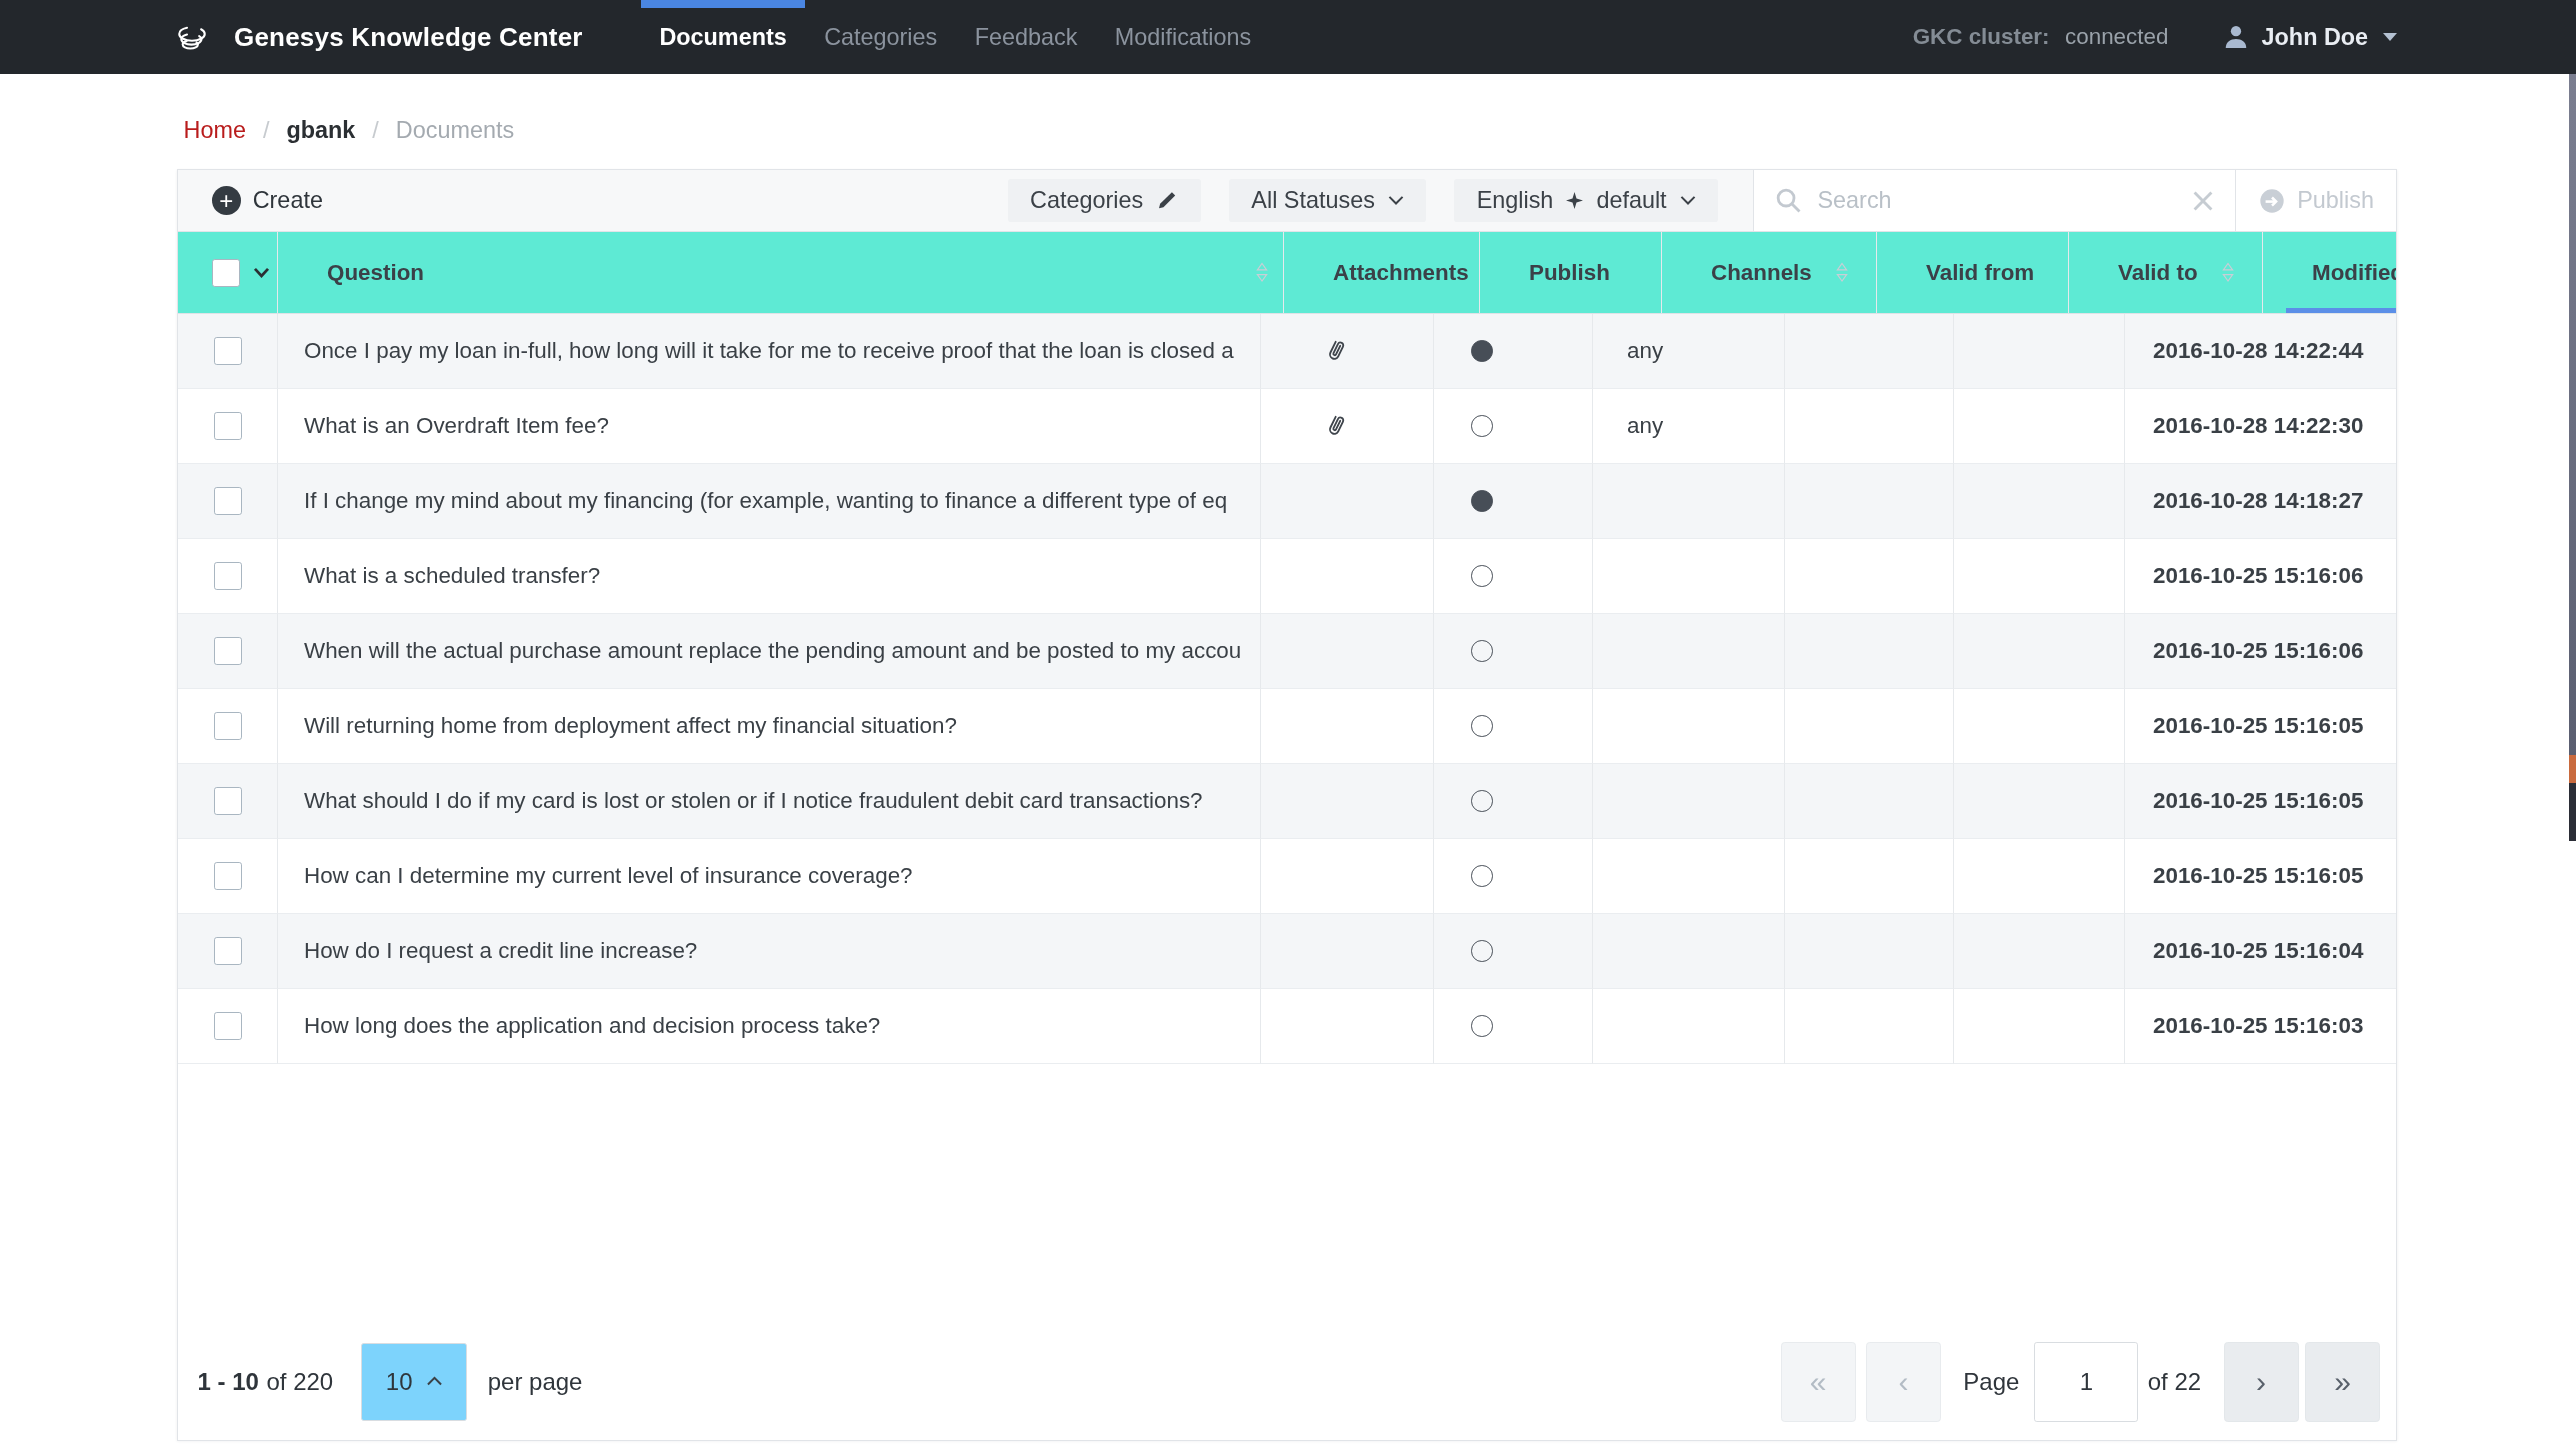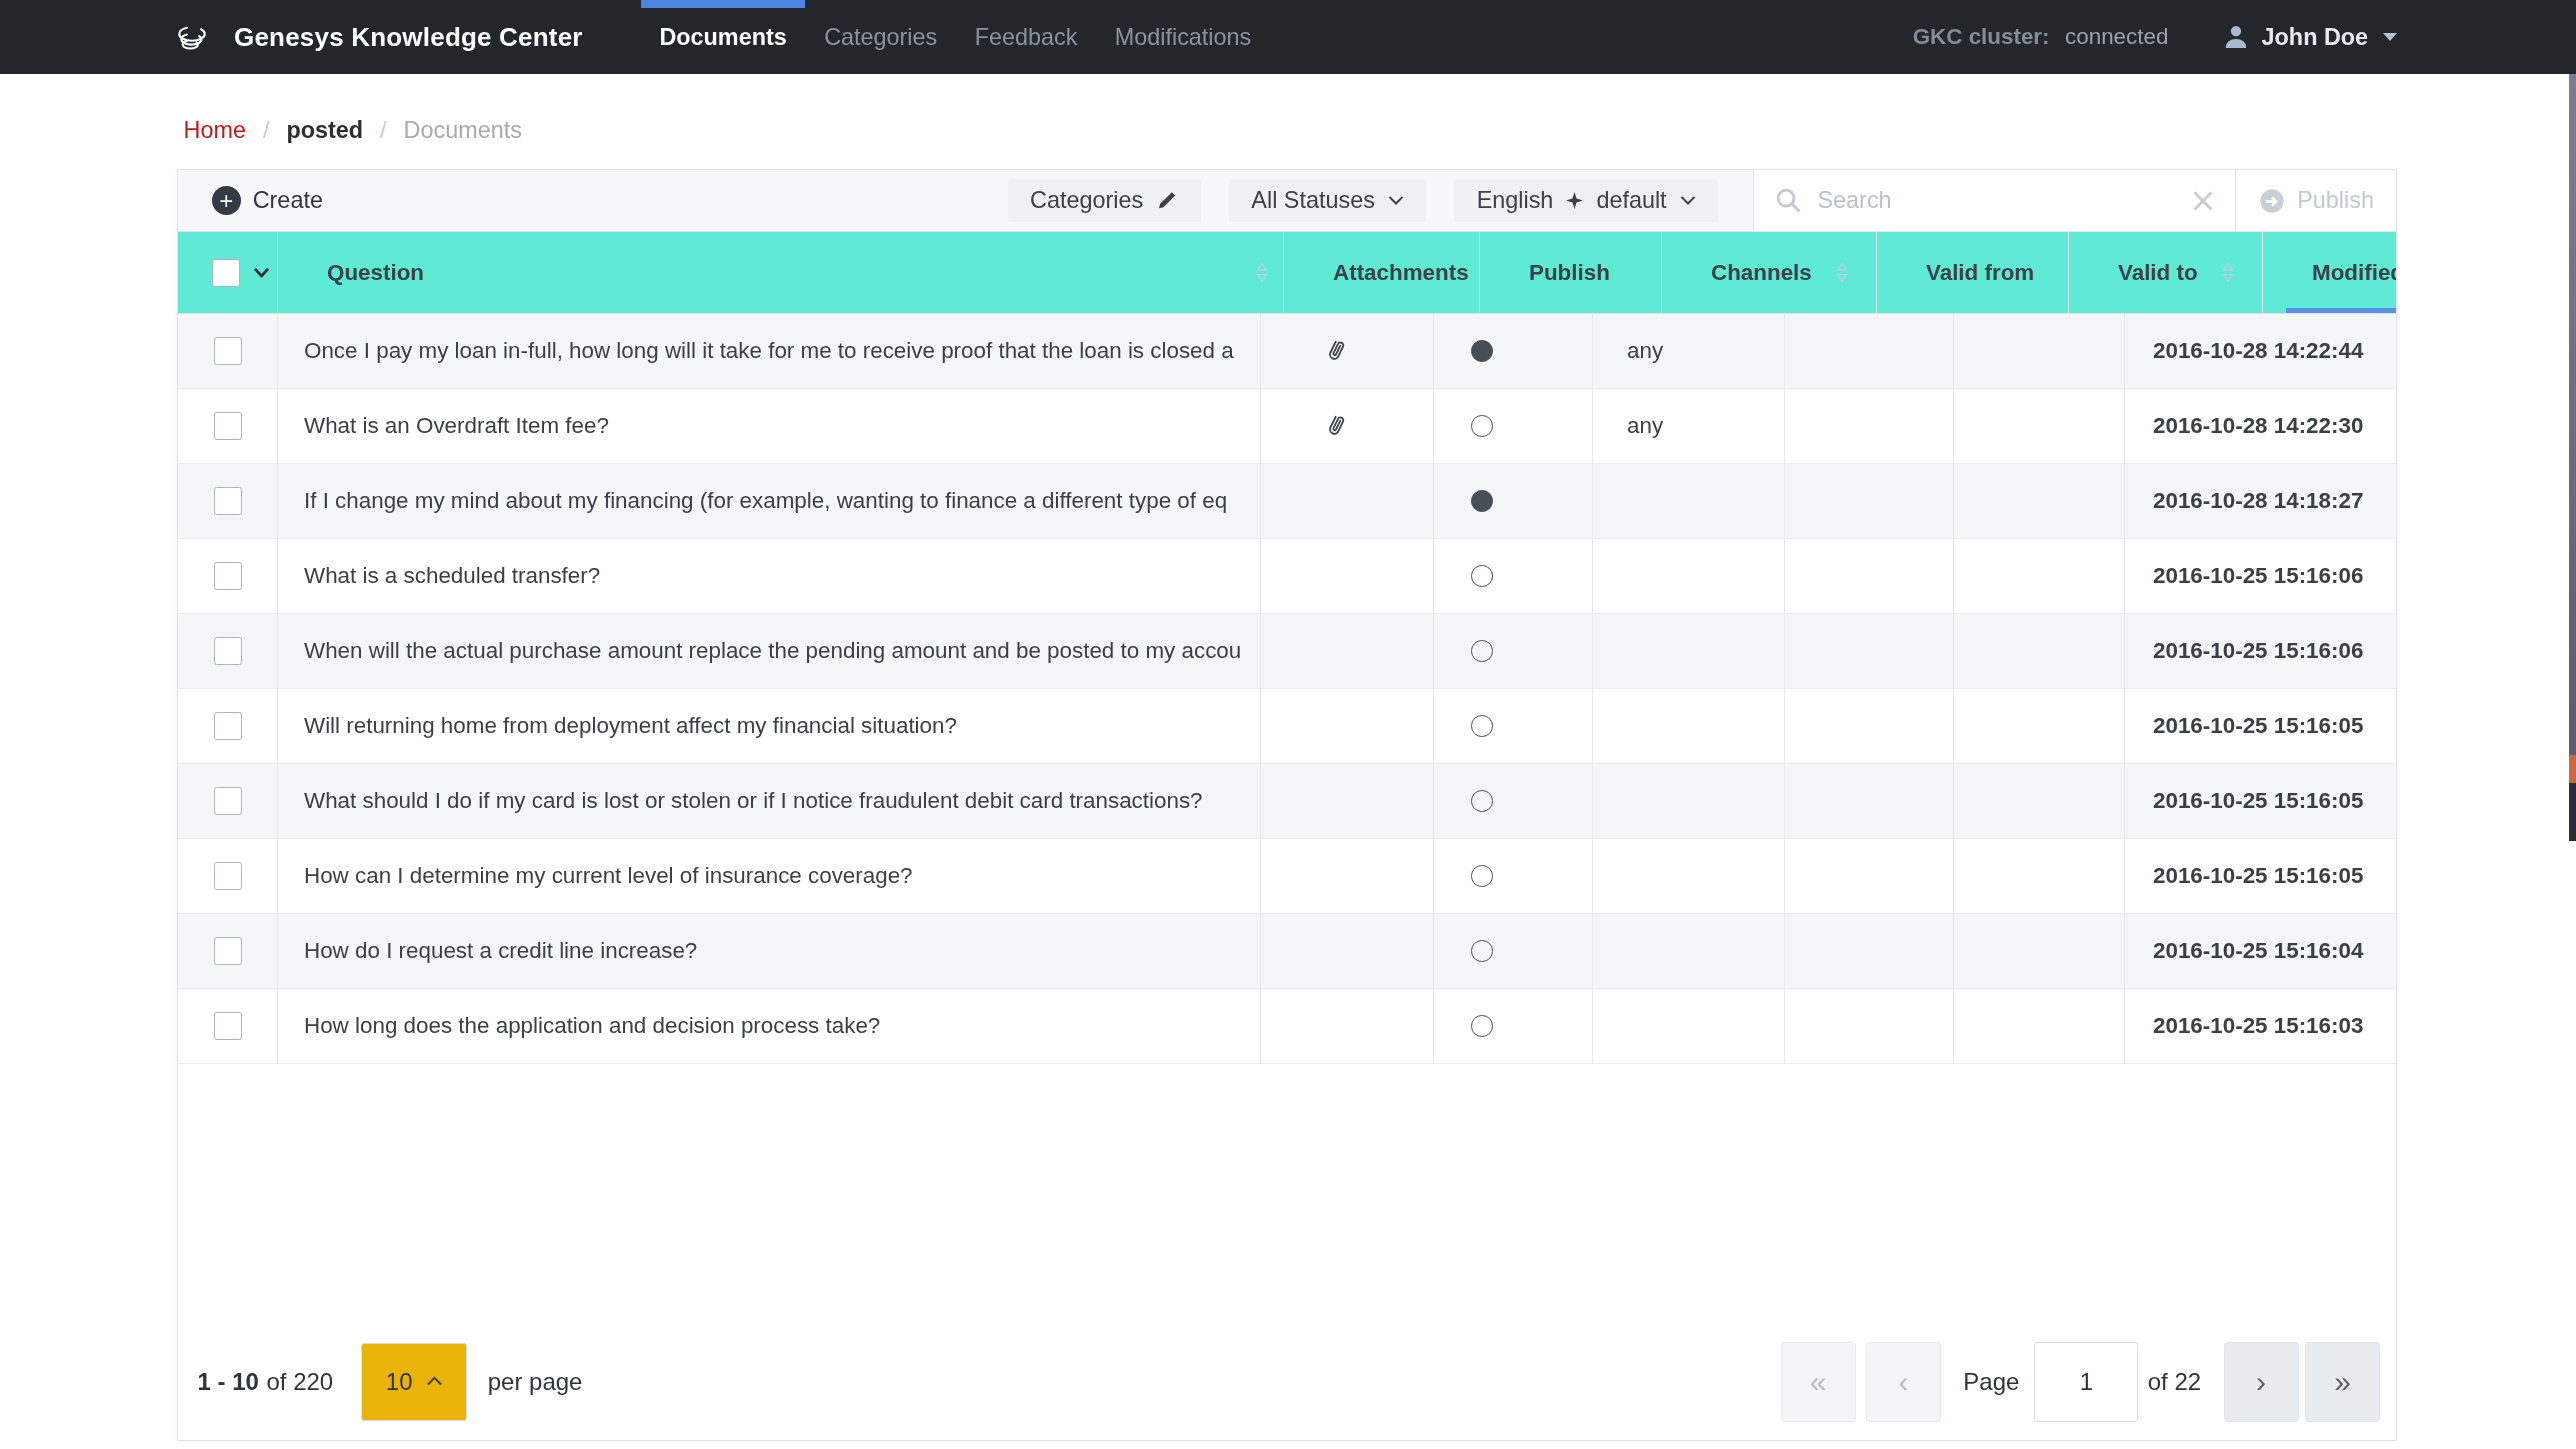--- a/index.html
+++ b/index.html
@@ -95,21 +95,21 @@
   .c-ch { padding-left:34px; }
   .c-mod { padding-left:28px; font-weight:bold; }
 
   .filler { flex:1 1 auto; background:#fff; }
 
   
   .pfoot { height:117px; flex:0 0 auto; display:flex; align-items:center; padding:0 16px 0 19.6px;
     font-size:24px; color:#2f353b; }
   .range-bold { font-weight:bold; }
   .range-total { margin-left:7.5px; }
-  .pp-box { width:106px; height:78px; border:0.9px solid #d9dde1; border-radius:2.8px; background:#eab308;
+  .pp-box { width:106px; height:78px; border:0.9px solid #d9dde1; border-radius:2.8px; background:#7dd3fc;
     display:flex; align-items:center; justify-content:center; gap:13px; margin-left:28px; cursor:pointer; }
   .pp-label { margin-left:20.5px; }
   .pright { margin-left:auto; display:flex; align-items:center; }
   .pg-btn { width:75px; height:80px; border-radius:3.7px; border:0.9px solid #e3e7ea;
     display:flex; align-items:center; justify-content:center; font-size:30px; cursor:pointer; }
   .pg-btn.disabled { background:#f3f5f7; color:#b3bcc5; border-color:#e8ebee; cursor:default; }
   .pg-btn.enabled { background:#e9ecef; color:#59616b; }
   .pg-gap { width:10.3px; }
   .page-lbl { margin:0 15px 0 22.4px; }
   .page-input { width:104px; height:80px; border:0.9px solid #d9dde1; border-radius:2.8px;
@@ -169,21 +169,21 @@
         <span class="caret-down"></span>
       </div>
     </div>
   </nav>
 
   <div class="content">
 
     <div class="breadcrumb">
       <span class="bc-home">Home</span>
       <span class="bc-sep">/</span>
-      <span class="bc-project">posted</span>
+      <span class="bc-project">gbank</span>
       <span class="bc-sep">/</span>
       <span class="bc-current">Documents</span>
     </div>
 
     <div class="panel">
 
       <div class="toolbar">
         <div class="create-btn">
           <span class="plus-circle">+</span>
           <span class="create-label">Create</span>

